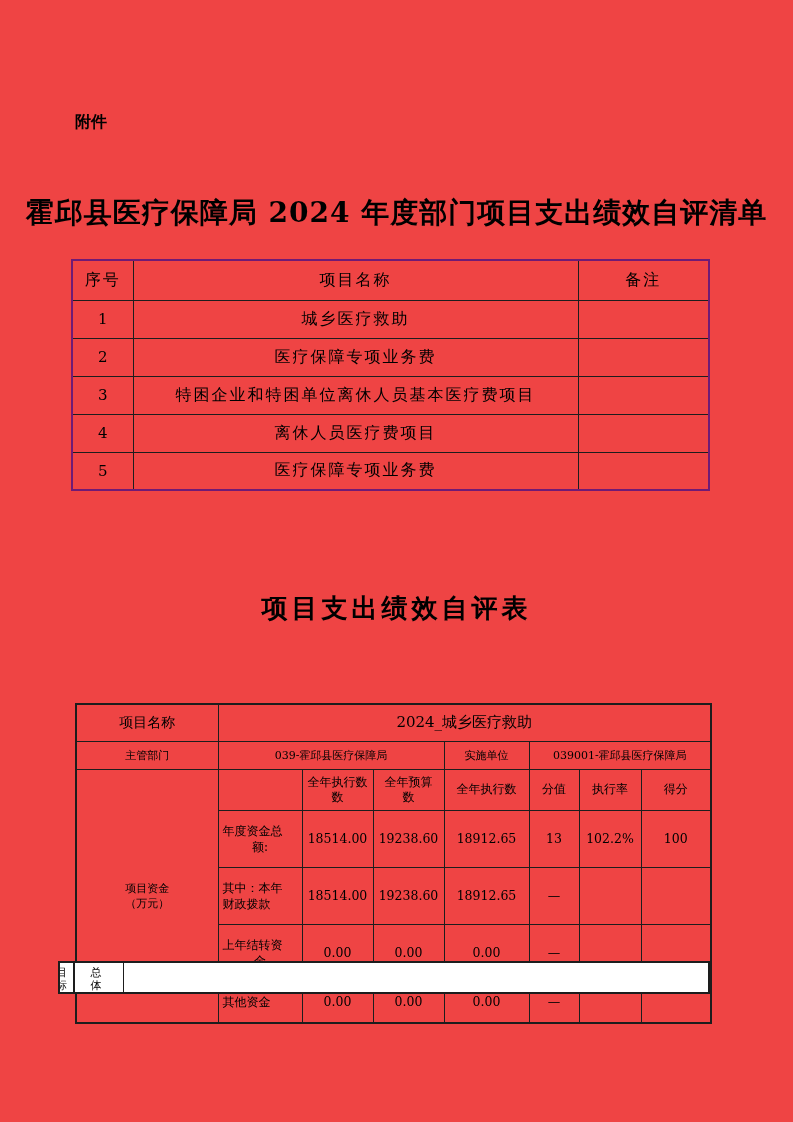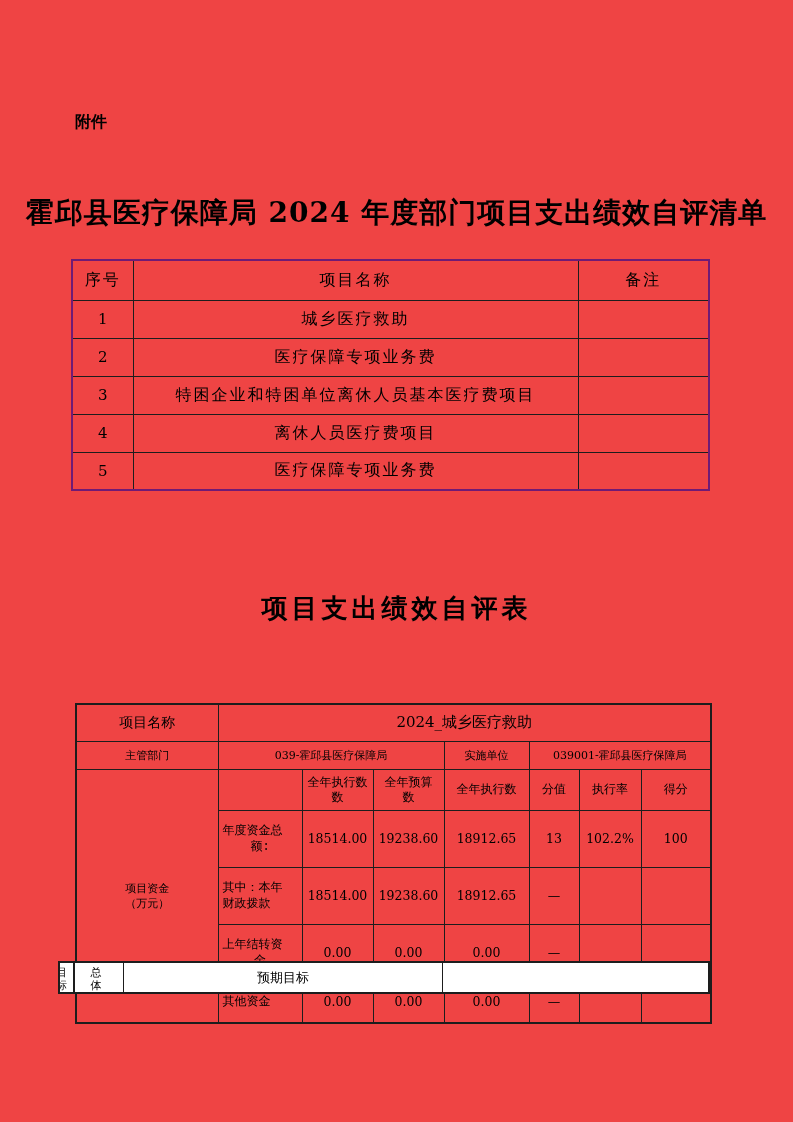--- a/index.html
+++ b/index.html
@@ -48,21 +48,21 @@
   .t2 .r1{height:37px;}
   .t2 .r2{height:28px;}
   .t2 .r3{height:41px;}
   .t2 .r4{height:42px;}
   .t2 .r5{height:46px;}
   .t2 .r6{height:41px;}
   .t2 .r7{height:23px;}
   .t2 .lg{font-size:14px;}
   .t2 .pv{font-size:15px;}
   .t2 .md{font-size:11px;}
-  .t2 .fl{text-align:left;padding:12px 4px;line-height:16px;font-family:Liberation Mono, monospace;}
+  .t2 .fl{text-align:left;padding:12px 4px;line-height:16px;}
   .t2 .fl .ln2{text-align:center;}
   .t2 .fl.left2 .ln2{text-align:left;}
   .t2 .hc{line-height:15px;}
   .t2 .val{font-size:12.5px;}
   
   .goal-band{
     position:absolute;left:58px;top:961px;width:652px;height:33px;
     box-sizing:border-box;border:2px solid #1d1d1d;background:#fff;
     display:flex;font-size:13px;
   }
@@ -229,16 +229,15 @@
     </tr>
   </tbody>
     </table>
 
   <div class="goal-band">
     <div class="goal-label">
       <div class="gl-line">目 总 年</div>
       <div class="gl-line">标 体 度</div>
       <div class="vline"></div>
     </div>
-    <div class="goal-expected">预期目标</div>
   </div>
 
 </div>
 
 </body></html>

